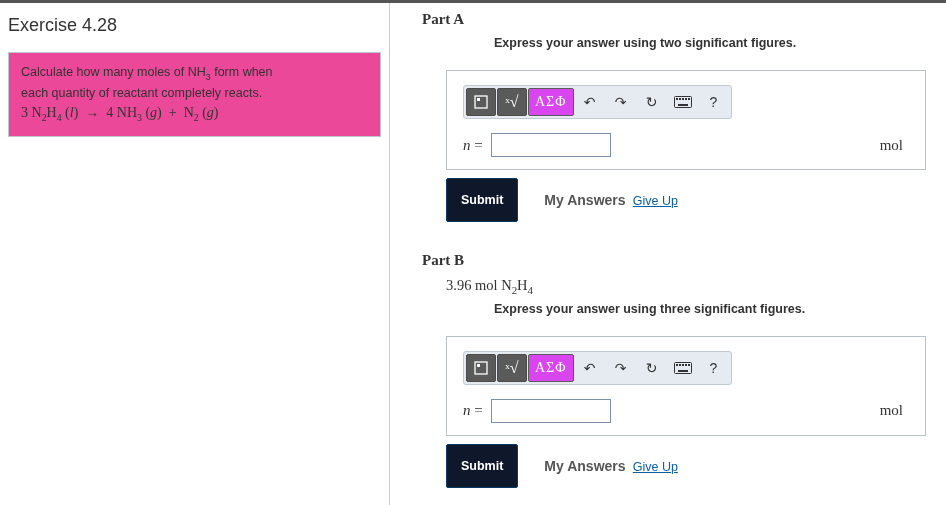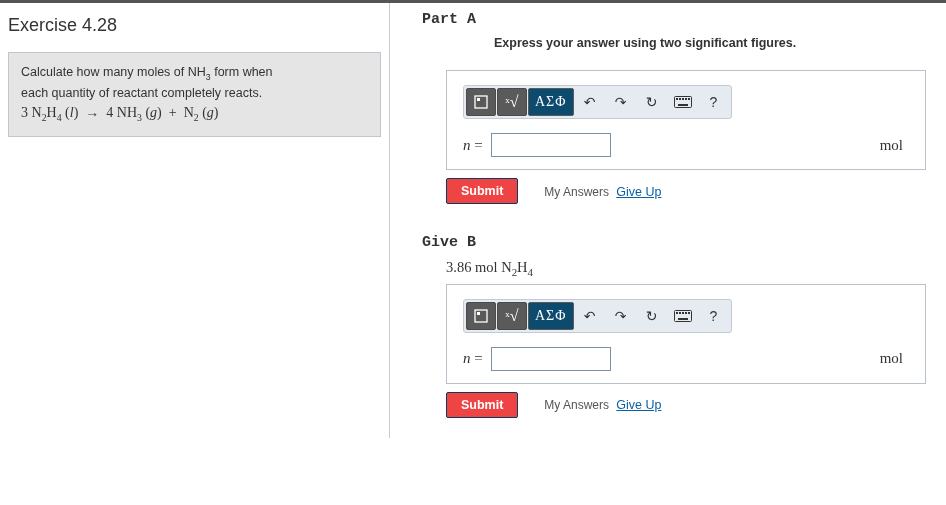--- a/index.html
+++ b/index.html
@@ -2,42 +2,42 @@
 <html><head>
 <meta charset="utf-8">
 <style>
 * { box-sizing: border-box; margin: 0; padding: 0; }
 body { font-family: Arial, Helvetica, sans-serif; font-size: 13px; color: #333; background: #fff; width: 946px; }
 .topline { height: 3px; background: #555; }
 .page { display: flex; }
 .left { width: 440px; padding: 10px 8px; border-right: 1px solid #ccc; }
 .right { padding: 8px 20px 20px 32px; flex: 1; }
 .ex-title { font-size: 18px; margin: 2px 0 16px 0; font-weight: normal; }
-.prompt-box { border: 1px solid #bfc6cf; background: #e5e5e5; padding: 10px 12px; font-size: 12.5px; line-height: 1.5; color: #333; }
+.prompt-box { border: 1px solid #bfc6cf; background: #ec4899; padding: 10px 12px; font-size: 12.5px; line-height: 1.5; color: #333; }
 .prompt-box .line1 { }
 .prompt-box sub { font-size: 0.7em; }
 .reaction { font-family: "Times New Roman", serif; font-size: 14px; }
-.part-head { font-family: Liberation Mono, monospace; font-size: 15px; font-weight: bold; margin: 0 0 8px 0; }
+.part-head { font-family: Liberation Serif, serif; font-size: 15px; font-weight: bold; margin: 0 0 8px 0; }
 .indent { margin-left: 24px; }
 .given { font-family: "Times New Roman", serif; font-size: 14.5px; margin-bottom: 6px; }
 .given sub { font-size: 0.75em; }
 .instruct { font-family: Arial; font-size: 12.5px; font-weight: bold; color: #333; margin-bottom: 20px; padding-left: 48px; }
 .answer-wrap { border: 1px solid #b8c0ca; padding: 14px 16px 12px 16px; background: #fff; margin-bottom: 6px; width: 480px; }
 .toolbar { background: #e6ebf1; border: 1px solid #c2cbd5; border-radius: 3px; display: inline-flex; align-items: center; padding: 2px; gap: 1px; margin-bottom: 14px; }
 .tbtn { display: inline-flex; align-items: center; justify-content: center; height: 28px; min-width: 30px; padding: 0 6px; border-radius: 2px; cursor: pointer; font-size: 14px; color: #333; }
 .tbtn-dark { background: #5a5a5a; color: #fff; border: 1px solid #4a4a4a; }
-.tbtn-greek { background: #0c4a6e; color: #fff; letter-spacing: 1px; font-family: "Times New Roman", serif; border: 1px solid #5a5a5a; }
+.tbtn-greek { background: #d946ef; color: #fff; letter-spacing: 1px; font-family: "Times New Roman", serif; border: 1px solid #5a5a5a; }
 .eq-row { display: flex; align-items: center; gap: 8px; }
 .nlabel { font-family: "Times New Roman", serif; font-style: italic; font-size: 15px; }
 .nlabel .eq { font-style: normal; }
 .answer-input { width: 120px; height: 24px; border: 1px solid #7b8fa6; padding: 2px 4px; font-size: 13px; }
 .unit { font-family: "Times New Roman", serif; font-size: 15px; margin-left: auto; padding-right: 6px; }
 .action-row { display: flex; align-items: center; gap: 26px; margin: 8px 0 0 0; }
-.submit-btn { background: #ef4444; color: #fff; border: 1px solid #0a3a66; padding: 5px 14px; font-size: 12.5px; font-weight: bold; cursor: pointer; border-radius: 2px; }
-.my-answers { font-size: 12px; color: #555; font-weight: normal; margin-top: 35px; }
+.submit-btn { background: #0f172a; color: #fff; border: 1px solid #0a3a66; padding: 14px 14px; font-size: 12.5px; font-weight: bold; cursor: pointer; border-radius: 2px; }
+.my-answers { font-size: 14px; color: #555; font-weight: bold; margin-top: 35px; }
 .giveup { color: #0b5fa5; text-decoration: underline; font-size: 12.5px; font-weight: normal; cursor: pointer; }
 .part-sep { height: 30px; }
 .xroot { font-family: "Times New Roman", serif; font-size: 12px; display:inline-flex; align-items:flex-end; }
 .xroot .x { font-size: 9px; position: relative; top:-6px; }
 .xroot .r { font-size: 16px; }
 </style>
 </head>
 <body>
 <div class="topline"></div>
 <div class="page">
@@ -104,25 +104,26 @@
       <button class="submit-btn">Submit</button>
       <span>
         <span class="my-answers">My Answers</span>&nbsp;
         <span class="giveup">Give Up</span>
       </span>
     </div>
   </div>
 
   <div class="part-sep"></div>
 
-  <div class="part-head">Give B</div>
+  <div class="part-head">Part B</div>
   <div class="indent">
     <div class="given">
-      <span>3.86</span> <span>mol</span> N<sub>2</sub>H<sub>4</sub>
+      <span>3.96</span> <span>mol</span> N<sub>2</sub>H<sub>4</sub>
     </div>
+    <div class="instruct">Express your answer using three significant figures.</div>
 
     <div class="answer-wrap">
       <div class="toolbar">
         <span class="tbtn tbtn-dark">
           <svg width="14" height="14" viewBox="0 0 14 14">
                 <rect x="1" y="1" width="12" height="12" fill="none" stroke="#fff" stroke-width="1.3"></rect>
                 <rect x="3" y="3" width="3" height="3" fill="#fff"></rect>
               </svg>
         </span>
         <span class="tbtn tbtn-dark">

